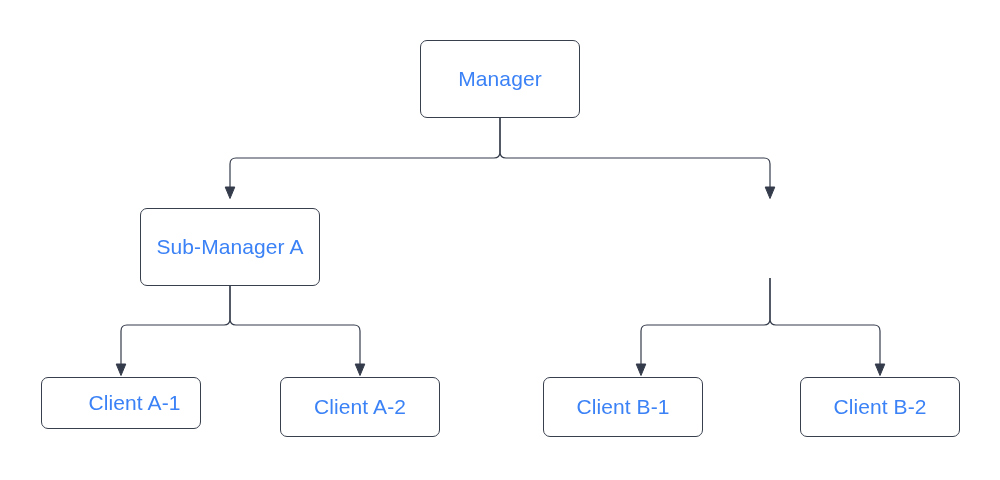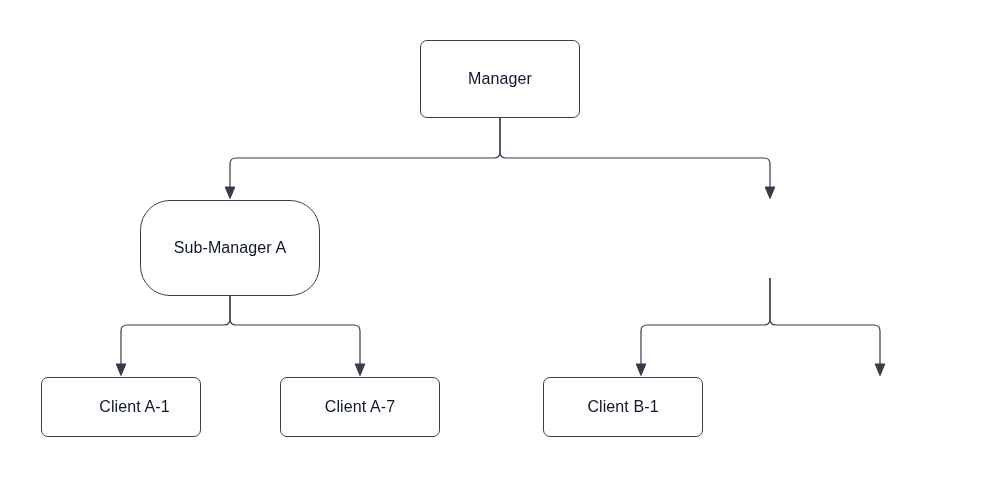--- a/index.html
+++ b/index.html
@@ -36,28 +36,28 @@
   .node {
     position: absolute;
     box-sizing: border-box;
     background: #ffffff;
     border: 1px solid #39404d;
     border-radius: 7px;
     display: flex;
     align-items: center;
     justify-content: center;
     text-align: center;
-    font-size: 16px;
-    color: #0f172a;
+    font-size: 21px;
+    color: #3b82f6;
     letter-spacing: 0.1px;
   }
   .node-manager   { left: 420px; top: 40px;  width: 160px; height: 78px; }
-  .node-sub-a     { left: 140px; top: 200px; width: 180px; height: 96px; border-radius: 30px; }
+  .node-sub-a     { left: 140px; top: 208px; width: 180px; height: 78px; }
   .node-sub-b     { left: 680px; top: 200px; width: 180px; height: 78px; }
-  .node-client-a1 { left: 41px;  top: 377px; width: 160px; height: 60px; padding-left: 27px; }
+  .node-client-a1 { left: 41px;  top: 377px; width: 160px; height: 52px; padding-left: 27px; }
   .node-client-a2 { left: 280px; top: 377px; width: 160px; height: 60px; }
   .node-client-b1 { left: 543px; top: 377px; width: 160px; height: 60px; }
   .node-client-b2 { left: 800px; top: 377px; width: 160px; height: 60px; }
 </style>
 </head>
 <body>
 
 <div class="canvas">
 
   <svg class="edges" viewBox="0 0 1000 480" xmlns="http://www.w3.org/2000/svg">
@@ -101,21 +101,24 @@
   <div class="node node-sub-a">
     <span>Sub-Manager A</span>
   </div>
 
 
   <div class="node node-client-a1">
     <span>Client A-1</span>
   </div>
 
   <div class="node node-client-a2">
-    <span>Client A-7</span>
+    <span>Client A-2</span>
   </div>
 
   <div class="node node-client-b1">
     <span>Client B-1</span>
   </div>
 
+  <div class="node node-client-b2">
+    <span>Client B-2</span>
+  </div>
 
 </div>
 
 </body></html>

